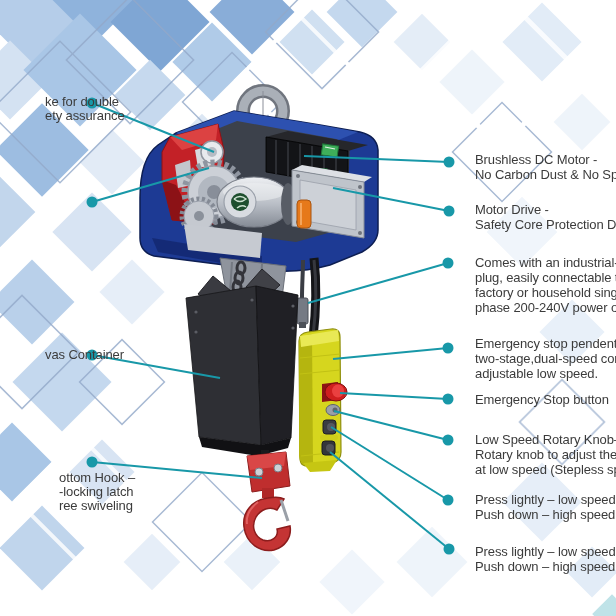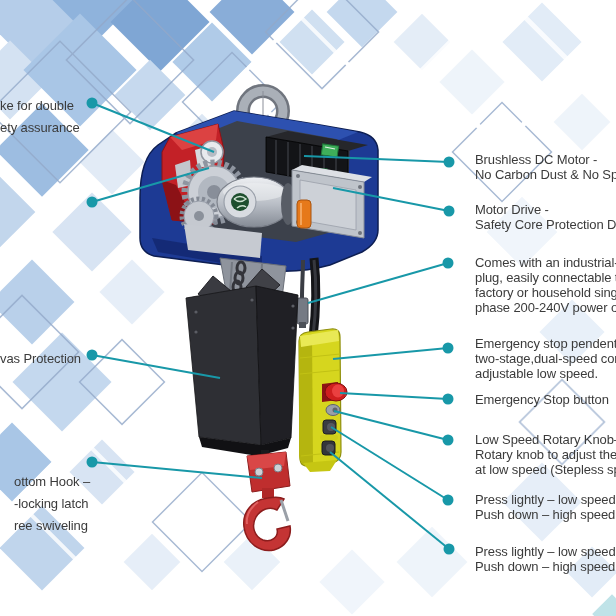--- a/index.html
+++ b/index.html
@@ -10,21 +10,21 @@
   }
   #stage svg.layer{position:absolute;left:0;top:0;width:616px;height:616px;}
   .lbl{
     position:absolute;
     font-size:13px;
     line-height:15px;
     color:#3b3b3b;
     white-space:pre;
     letter-spacing:-0.1px;
   }
-  .lbl.left-col{line-height:22px;}
+  .lbl.left-col{line-height:14px;margin-left:45px;}
 </style>
 </head>
 <body>
 
 <div id="stage">
 
   <svg class="layer" viewBox="0 0 616 616" aria-hidden="true">
     <g>
 
       <g>
@@ -284,21 +284,21 @@
       <circle cx="448" cy="348" r="5.5"></circle>
       <circle cx="448" cy="399" r="5.5"></circle>
       <circle cx="448" cy="440" r="5.5"></circle>
       <circle cx="448" cy="500" r="5.5"></circle>
       <circle cx="449" cy="549" r="5.5"></circle>
     </g>
   </svg>
 
   <div class="lbl left-col" style="left:0px;top:95px;">ke for double
 ety assurance</div>
-  <div class="lbl left-col" style="left:0px;top:348px;">vas Protection</div>
+  <div class="lbl left-col" style="left:0px;top:348px;">vas Container</div>
   <div class="lbl left-col" style="left:0px;top:471px;padding-left:14px;">ottom Hook –
 -locking latch
 ree swiveling</div>
 
   <div class="lbl" style="left:475px;top:152px;">Brushless DC Motor -
 No Carbon Dust &amp; No Spar</div>
   <div class="lbl" style="left:475px;top:202px;">Motor Drive -
 Safety Core Protection Dev</div>
   <div class="lbl" style="left:475px;top:255px;">Comes with an industrial-gr
 plug, easily connectable to

